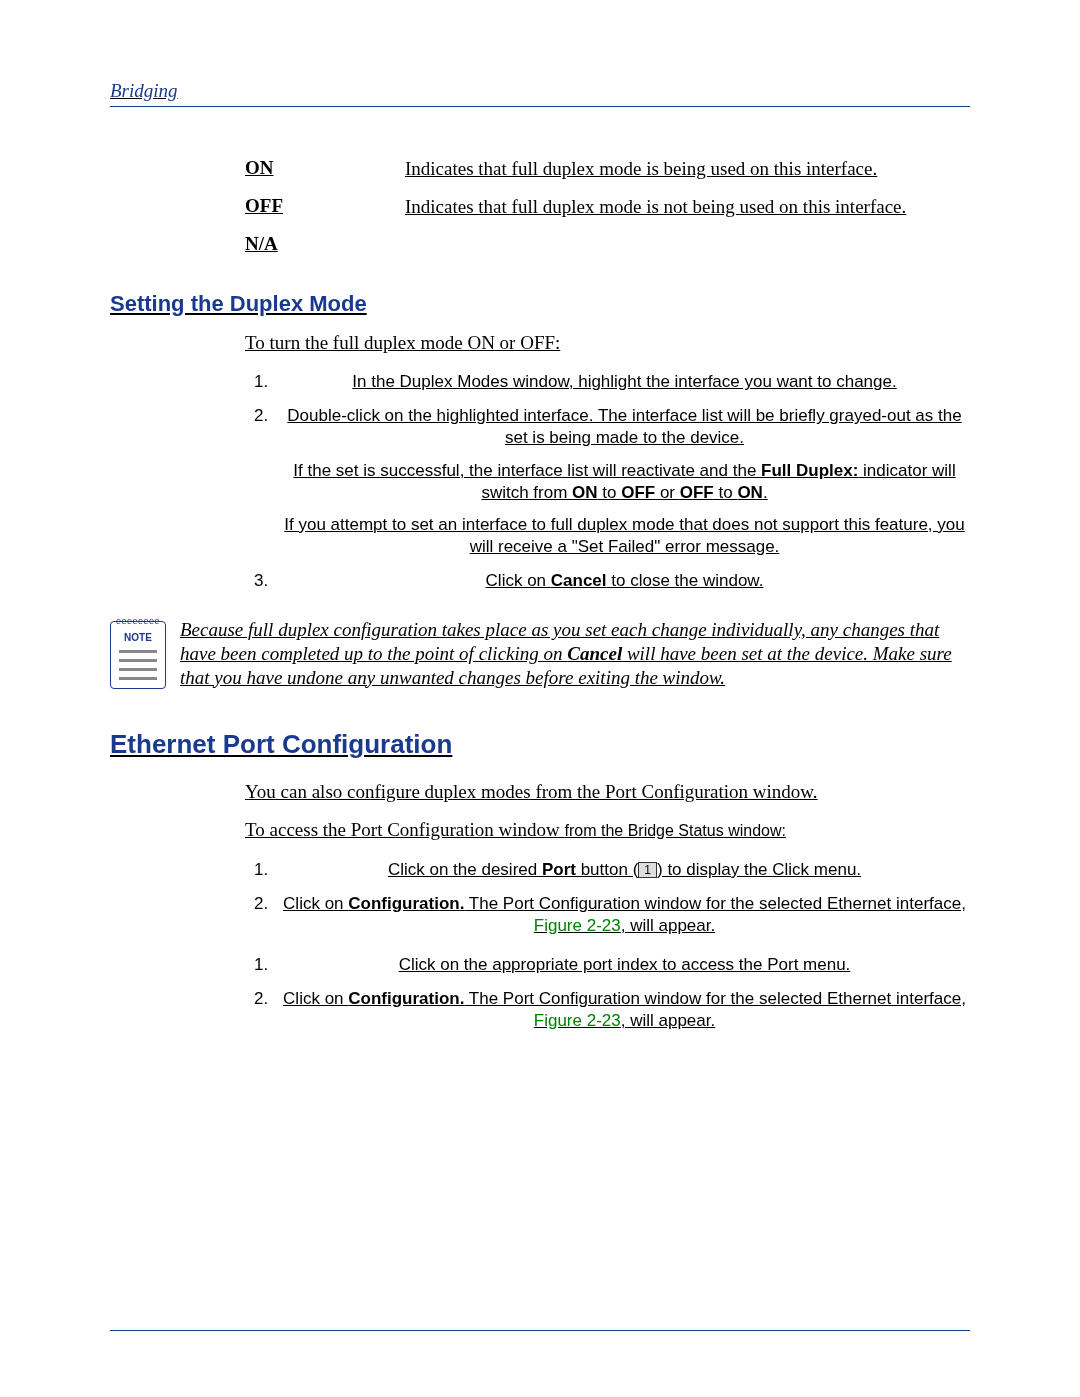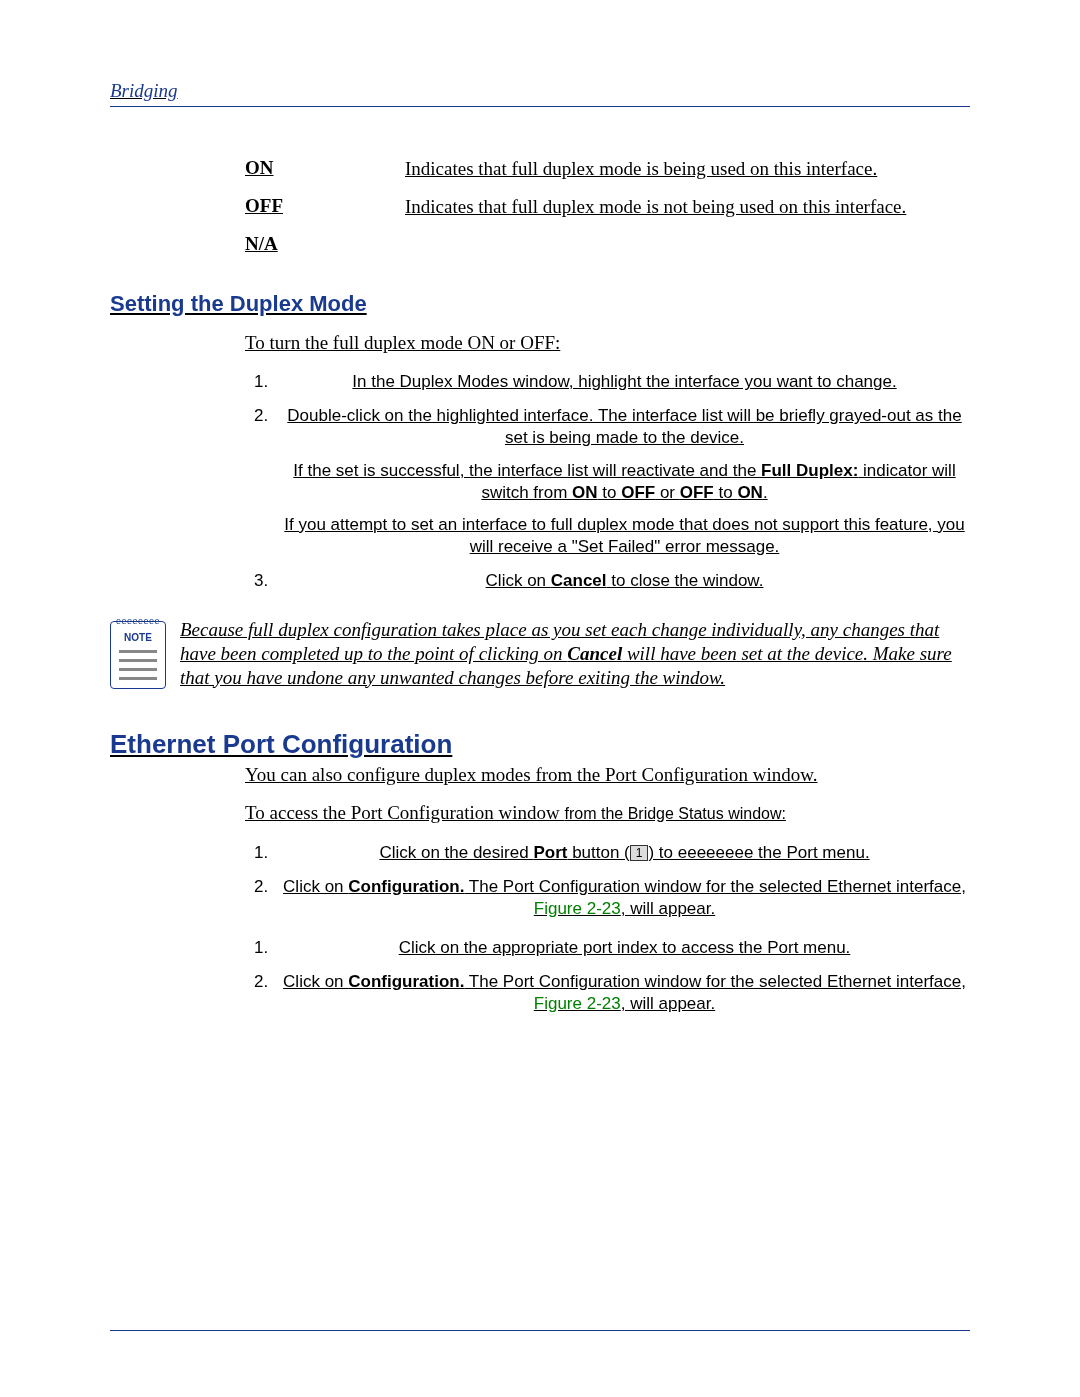--- a/index.html
+++ b/index.html
@@ -143,21 +143,21 @@
     font-family: 'Times New Roman', Times, serif;
     font-style: italic;
     font-size: 19px;
     line-height: 1.25;
   }
   .h2-heading {
     color: #1a3a8f;
     font-family: Arial, Helvetica, sans-serif;
     font-weight: bold;
     font-size: 26px;
-    margin-bottom: 3px;
+    margin-bottom: 20px;
   }
   .link-green {
     color: #008000;
   }
   .port-btn {
     display: inline-block;
     border: 1px solid #333;
     background: #ddd;
     font-size: 12px;
     padding: 0 5px;
@@ -220,21 +220,21 @@
 
   <div class="h2-heading">Ethernet Port Configuration</div>
 
   <div class="body-text">You can also configure duplex modes from the Port Configuration window.</div>
   <div class="body-text">
     <span>To access the Port Configuration window </span><span style="font-family:Arial,Helvetica,sans-serif;font-size:16px">from the Bridge Status window:</span>
   </div>
 
   <ol class="steps">
     <li>
-      <span>Click on the desired </span><span class="bold">Port</span><span> button (</span><span class="port-btn">1</span><span>) to eeeeeeee the Port menu.</span>
+      <span>Click on the desired </span><span class="bold">Port</span><span> button (</span><span class="port-btn">1</span><span>) to display the Click menu.</span>
     </li>
     <li>
       <span>Click on </span><span class="bold">Configuration.</span><span> The Port Configuration window for the selected Ethernet interface, </span><span class="link-green">Figure 2-23</span><span>, will appear.</span>
     </li>
   </ol>
 
 
   <ol class="steps">
     <li>Click on the appropriate port index to access the Port menu.</li>
     <li>

